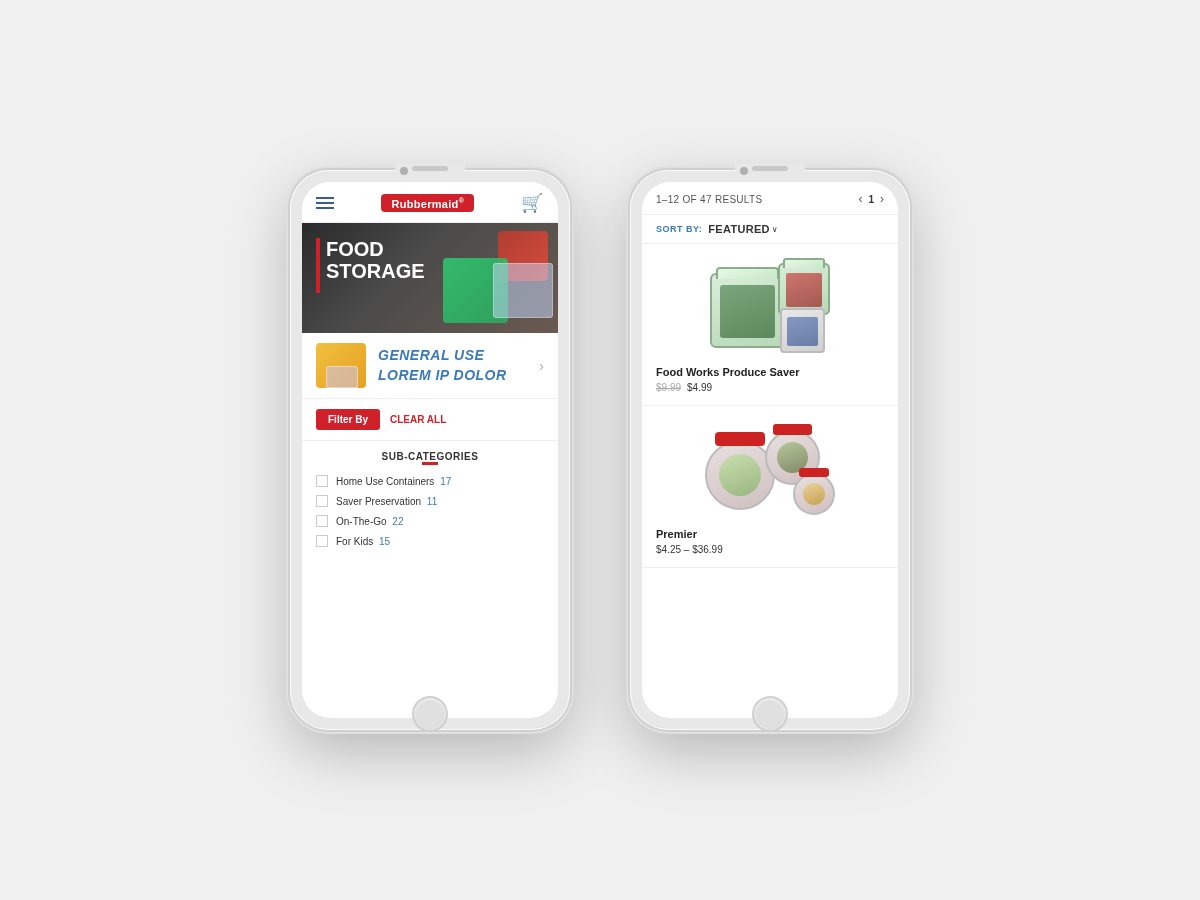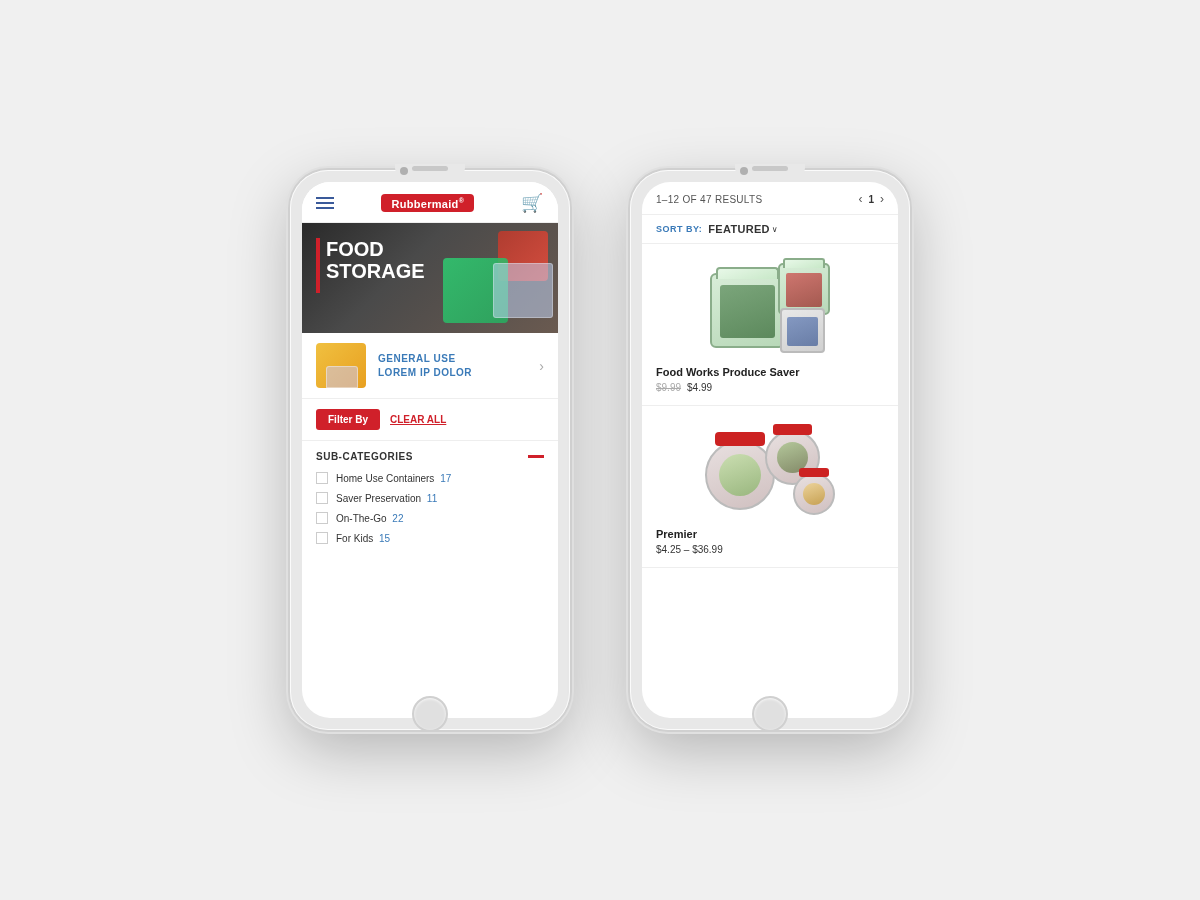--- a/index.html
+++ b/index.html
@@ -241,25 +241,26 @@
       bottom: 0; left: 10px;
       width: 30px; height: 20px;
       background: rgba(200,200,255,0.5);
       border-radius: 3px 3px 0 0;
       border: 1px solid rgba(255,255,255,0.4);
     }
 
     .category-link-text {
       flex: 1;
       color: #3a7ab8;
-      font-size: 10px;
+      font-size: 14px;
       font-weight: 700;
       text-transform: uppercase;
       line-height: 1.4;
       letter-spacing: 0.5px;
+      font-style: italic;
     }
 
     .category-chevron {
       color: #aaa;
       font-size: 14px;
       margin-left: 6px;
     }
 
     .filter-section {
       padding: 10px 14px;
@@ -277,35 +278,35 @@
       border-radius: 3px;
       font-size: 10px;
       font-weight: 600;
       cursor: pointer;
     }
 
     .clear-all-link {
       color: #d0202a;
       font-size: 10px;
       font-weight: 600;
-      text-decoration: underline;
       cursor: pointer;
       text-transform: uppercase;
     }
 
     .subcategories-section {
       padding: 10px 14px;
       flex: 1;
     }
 
     .subcategories-header {
       display: flex;
       align-items: center;
       justify-content: space-between;
       margin-bottom: 10px;
+      flex-direction: column;
     }
 
     .subcategories-title {
       font-size: 10px;
       font-weight: 800;
       color: #333;
       letter-spacing: 0.5px;
       text-transform: uppercase;
     }
 

